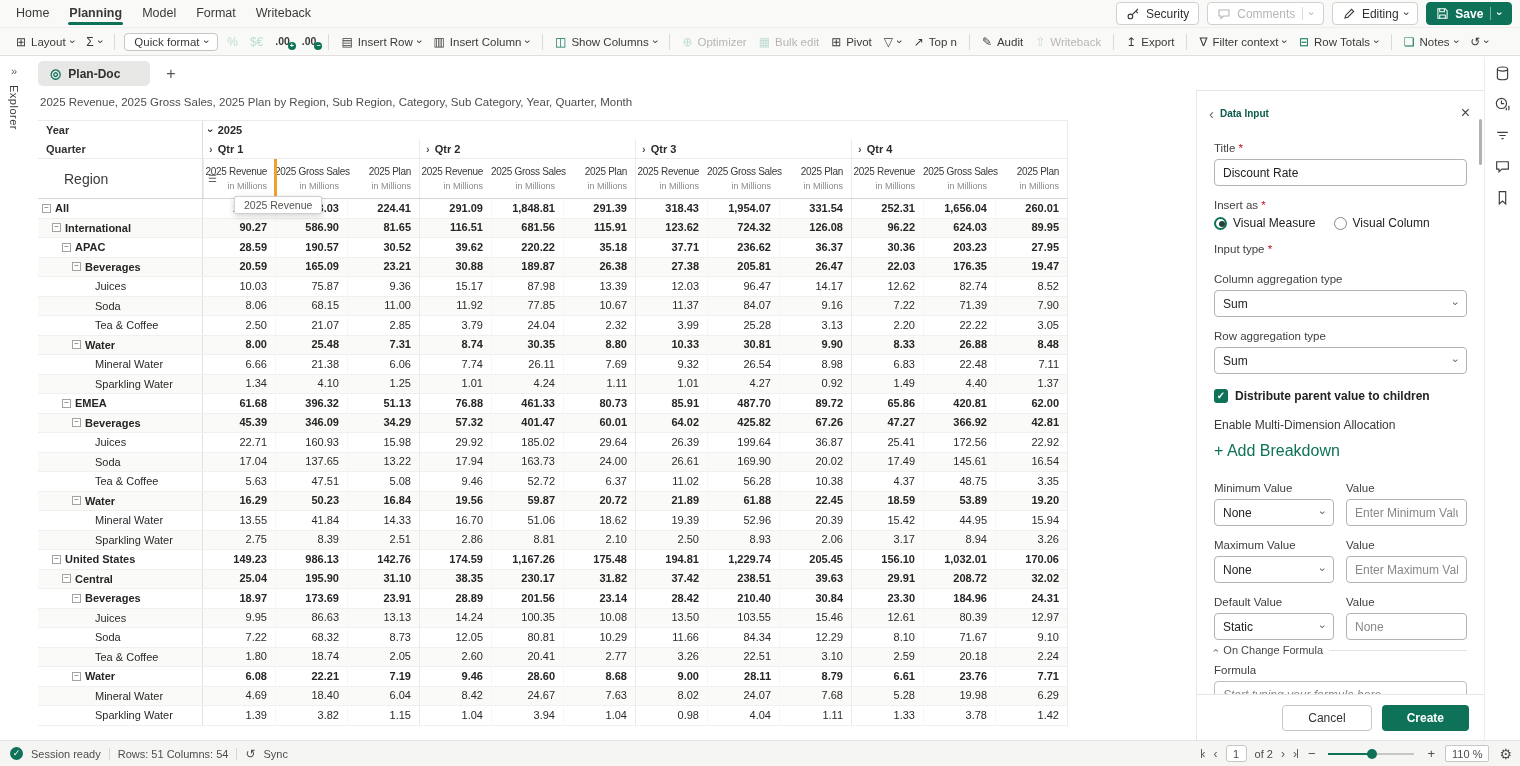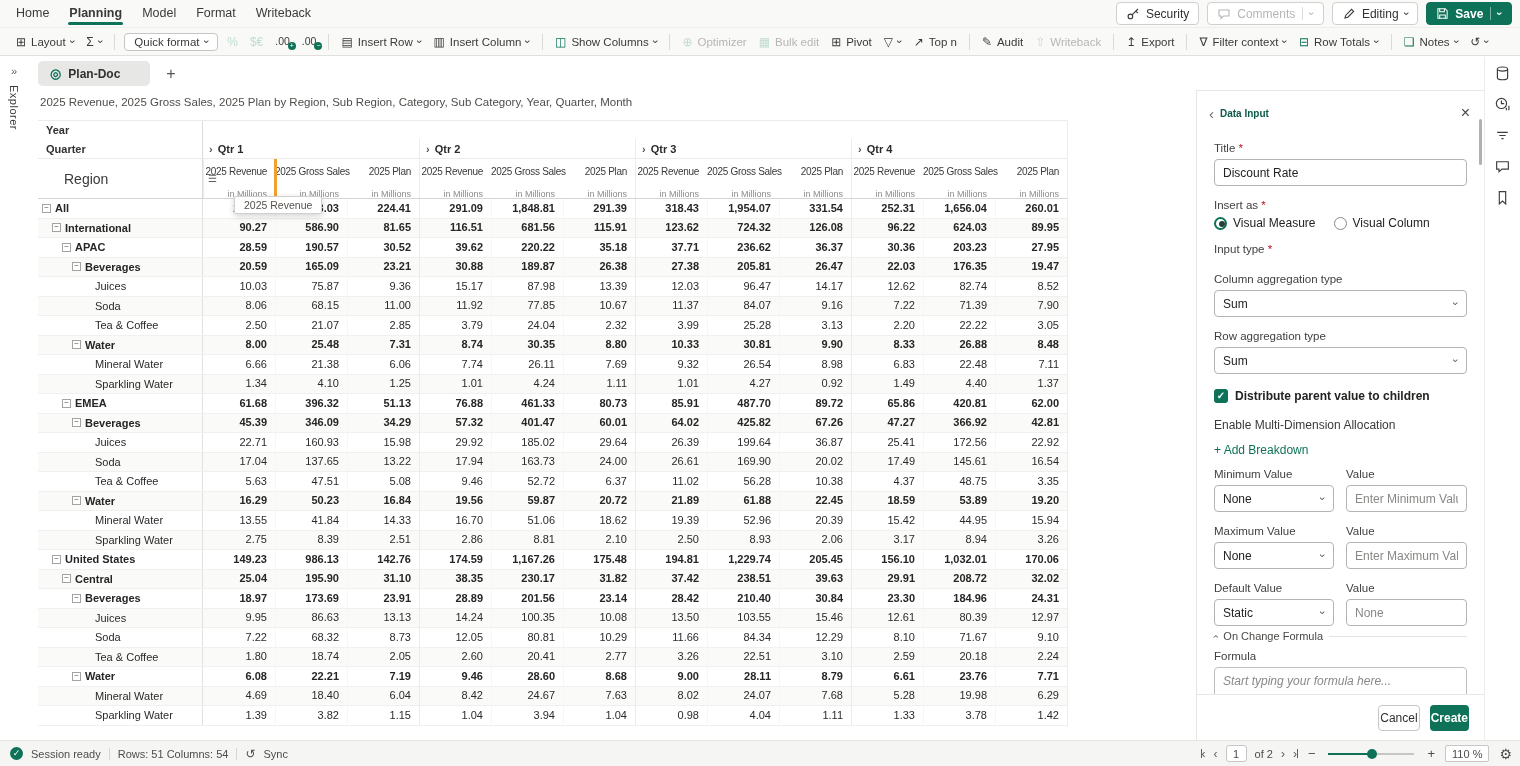--- a/index.html
+++ b/index.html
@@ -29,21 +29,21 @@
 
   
   .toolbar{height:28px;background:#f9f9f8;border-bottom:1px solid #e2e0de;display:flex;align-items:center;
            padding:0 10px;font-size:11.5px;white-space:nowrap}
   .tb-item{display:flex;align-items:center;gap:5px;padding:3px 6px;border-radius:4px;color:#3b3a39;cursor:pointer}
   .tb-item.outlined{border:1px solid #c8c6c4;background:#fff;padding:2px 9px;margin:0 3px}
   .tb-item.disabled{color:#b8b6b4}
   .tb-item.disabled .tb-icon{color:#bfddd2}
   .tb-icon{font-size:12px;line-height:1}
   .tb-icon.green{color:var(--accent)}
-  .tb-icon.dec{position:relative;font-weight:400;font-size:10.5px}
+  .tb-icon.dec{position:relative;font-weight:700;font-size:10.5px}
   .tb-icon.dec i{position:absolute;right:-6px;bottom:-3px;width:8px;height:8px;border-radius:50%;background:var(--accent);
                  color:#fff;font-size:7px;line-height:8px;text-align:center;font-style:normal}
   .tb-sep{width:1px;height:16px;background:#dcdad8;margin:0 6px;flex:none}
 
   
   .explorer{position:absolute;left:0;top:57px;bottom:26px;width:28px;display:flex;flex-direction:column;align-items:center;padding-top:8px}
   .collapse-btn{font-size:11px;color:#605e5c;cursor:pointer}
   .explorer-label{writing-mode:vertical-rl;font-size:11px;color:#3b3a39;margin-top:8px;letter-spacing:.5px}
   .tabstrip{position:absolute;left:38px;top:61px;display:flex;align-items:center;gap:16px}
   .doc-tab{display:flex;align-items:center;gap:7px;background:#e7e7e6;border-radius:5px;height:25px;padding:0 30px 0 12px;
@@ -60,21 +60,21 @@
            display:flex;align-items:center;border-right:1px solid #dcdcdc}
   .g-val-full{flex:1;height:100%;display:flex;align-items:center;gap:5px;padding-left:6px;font-weight:700}
   .qcell{width:216px;flex:none;height:100%;display:flex;align-items:center;gap:5px;padding-left:6px;font-weight:700}
   .qcell + .qcell{border-left:1px solid #ececec}
   .qchev{font-size:11px;color:#555}
   .g-head3{display:flex;height:41px;border-top:1px solid #ebebeb;border-bottom:1px solid #d5d5d5;position:relative;background:#fff}
   .region-head{width:165px;flex:none;display:flex;align-items:center;padding-left:26px;color:#3b3a39;border-right:1px solid #dcdcdc;font-size:14px}
   .mhead{width:72px;flex:none;text-align:right;padding:7px 8px 0 0;cursor:pointer}
   .mhead.qstart{border-left:1px solid #ececec}
   .mtitle{font-size:10px;color:#3b3a39;letter-spacing:-0.3px;white-space:nowrap}
-  .msub{font-size:9px;color:#8d8b89;margin-top:12px;white-space:nowrap}
+  .msub{font-size:9px;color:#8d8b89;margin-top:4px;white-space:nowrap}
   .burger{position:absolute;left:170px;top:15px;color:#605e5c;font-size:10px;letter-spacing:0;line-height:1;cursor:pointer}
   .drop-line{position:absolute;left:236px;top:0;width:3px;height:41px;background:var(--orange)}
   .drag-tip{position:absolute;left:196px;top:76px;background:#fff;border:1px solid #d2d0ce;border-radius:2px;
             box-shadow:0 2px 6px rgba(0,0,0,.18);padding:2px 9px;font-size:10.5px;color:#55524e;z-index:6;white-space:nowrap}
   .g-row{display:flex;height:19.5px;align-items:center;border-bottom:1px solid #f0f0ef}
   .g-row:nth-child(even){background:#fafaf9}
   .g-row.parent{font-weight:700;color:#272625}
   .rcell{width:165px;flex:none;height:100%;display:flex;align-items:center;border-right:1px solid #e1e1e0;cursor:pointer}
   .icon-slot{width:13px;flex:none;display:flex;align-items:center}
   .minus-box{width:9px;height:9px;border:1px solid #a5a3a1;background:#fff;font-size:8px;line-height:6px;text-align:center;color:#555;font-weight:400}
@@ -101,32 +101,32 @@
   .f-select .caret{color:#605e5c}
   .f-gap{height:13px}
   .radio-row{display:flex;align-items:center;gap:18px;margin:3px 0 0}
   .radio{display:flex;align-items:center;gap:6px;font-size:12px;color:#242322;cursor:pointer}
   .rdot{width:13px;height:13px;border-radius:50%;border:1px solid #8a8886;background:#fff;position:relative;flex:none}
   .radio.sel .rdot{border:2px solid var(--accent)}
   .radio.sel .rdot::after{content:"";position:absolute;left:2.5px;top:2.5px;width:6px;height:6px;border-radius:50%;background:#25423a}
   .chk-row{display:flex;align-items:center;gap:7px;margin:2px 0 0;font-size:12px;font-weight:700;color:#242322}
   .chk{width:14px;height:14px;border-radius:3px;background:var(--accent);color:#fff;font-size:10px;line-height:14px;text-align:center;flex:none;cursor:pointer}
   .static-line{font-size:12px;color:#3b3a39;margin:2px 0 0}
-  .link-green{font-size:12px;color:var(--accent);cursor:pointer;margin:2px 0 0;display:inline-block}
+  .link-green{font-size:16px;color:var(--accent);cursor:pointer;margin:2px 0 12px;display:inline-block}
   .pair-row{display:flex;gap:12px}
   .pair-col{width:120px;flex:none}
   .pair-col.grow{flex:1;width:auto}
   .collapse-head{display:flex;align-items:center;gap:6px;margin:4px 0 0;font-size:11px;color:#4a4846}
   .caret-up{display:inline-block;transform:rotate(-90deg);font-size:10px;color:#605e5c}
   .collapse-head .h-line{flex:1;height:1px;background:#e4e2e0}
   .f-textarea{width:100%;height:56px;border:1px solid #c0bebc;border-radius:4px;padding:6px 8px;font-size:12px;
               font-style:italic;color:#8a8886}
   .p-foot{position:absolute;left:0;right:0;bottom:0;height:46px;border-top:1px solid #e8e6e4;background:#fff;
           display:flex;align-items:center;justify-content:flex-end;gap:10px;padding:0 15px}
-  .p-btn{height:26px;padding:0 1px;border-radius:4px;font-size:12px;display:flex;align-items:center;cursor:pointer}
+  .p-btn{height:26px;padding:0 25px;border-radius:4px;font-size:12px;display:flex;align-items:center;cursor:pointer}
   .p-btn.cancel{border:1px solid #c8c6c4;background:#fff;color:#323130}
   .p-btn.create{background:var(--accent);color:#fff;font-weight:600}
   .pscroll{position:absolute;right:2px;top:28px;width:3px;height:46px;border-radius:2px;background:#b3b1af}
 
   
   .rail{position:absolute;right:0;top:57px;bottom:26px;width:36px;border-left:1px solid #eeedeb;background:#fff;
         display:flex;flex-direction:column;align-items:center;padding-top:8px;gap:13px}
   .rail-icon{width:18px;height:18px;cursor:pointer}
   .rail-icon svg{stroke:#3f3e3c;fill:none;stroke-width:1.1;width:17px;height:17px}
 
@@ -306,20 +306,24 @@
     <span>Plan-Doc</span>
   </div>
   <span class="add-tab">+</span>
 </div>
 
 <div class="breadcrumb">2025 Revenue, 2025 Gross Sales, 2025 Plan by Region, Sub Region, Category, Sub Category, Year, Quarter, Month</div>
 
 <div class="grid">
   <div class="g-head1">
     <div class="g-label">Year</div>
+    <div class="g-val-full">
+      <span class="caret">›</span>
+      <span>2025</span>
+    </div>
   </div>
   <div class="g-head2">
     <div class="g-label">Quarter</div>
     <div style="display:flex;flex:1;height:100%" id="quarter-cells">
         <div class="qcell">
           <span class="qchev">›</span>
           <span>Qtr 1</span>
         </div>
         <div class="qcell">
           <span class="qchev">›</span>

